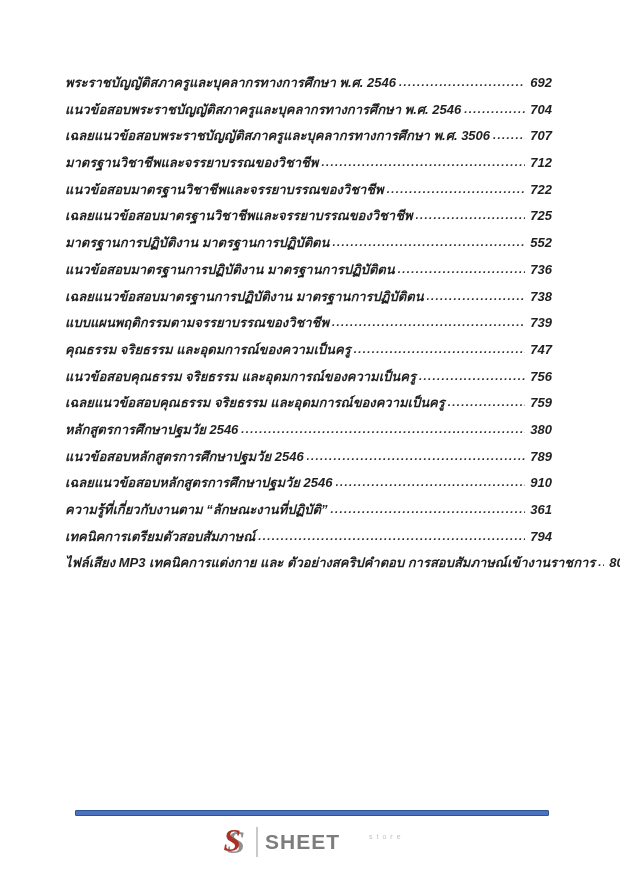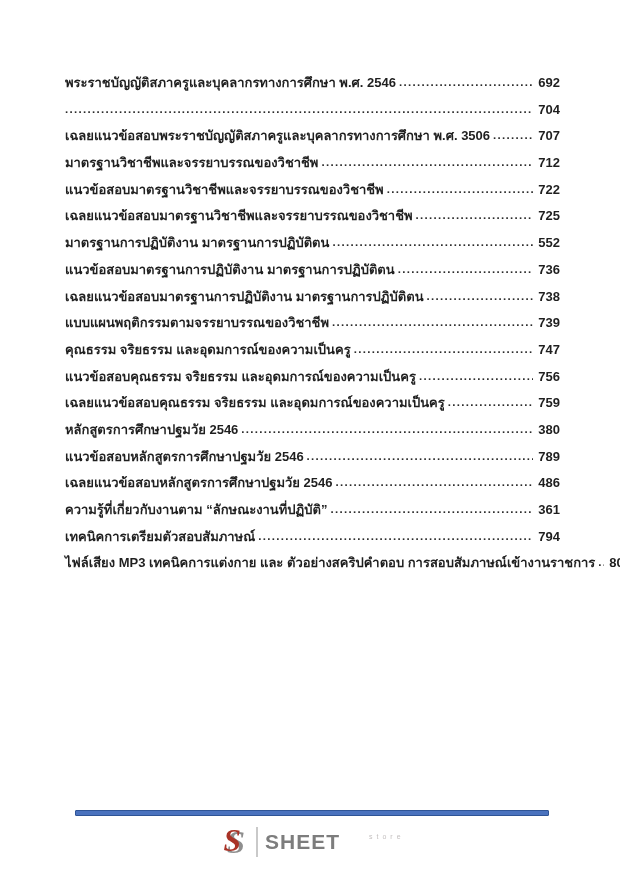--- a/index.html
+++ b/index.html
@@ -15,22 +15,23 @@
     overflow: hidden;
   }
   .page {
     position: absolute;
     inset: 0;
     background: #ffffff;
   }
   .toc {
     position: absolute;
     left: 65px;
-    right: 60px;
+    right: 68px;
     top: 70px;
+    font-style: italic;
   }
   .toc-row {
     display: flex;
     align-items: baseline;
     height: 26.7px;
     font-size: 13px;
     font-weight: 600;
     color: #1f1f1f;
     line-height: 26.7px;
   }
@@ -112,20 +113,21 @@
 
 <div class="page">
 
   <div class="toc">
     <div class="toc-row">
         <span class="toc-title">พระราชบัญญัติสภาครูและบุคลากรทางการศึกษา พ.ศ. 2546</span>
         <span class="toc-leader">............................................................................................................................................................................................................................................................................................................</span>
         <span class="toc-page">692</span>
       </div>
     <div class="toc-row">
+        <span class="toc-title">แนวข้อสอบพระราชบัญญัติสภาครูและบุคลากรทางการศึกษา พ.ศ. 2546</span>
         <span class="toc-leader">............................................................................................................................................................................................................................................................................................................</span>
         <span class="toc-page">704</span>
       </div>
     <div class="toc-row">
         <span class="toc-title">เฉลยแนวข้อสอบพระราชบัญญัติสภาครูและบุคลากรทางการศึกษา พ.ศ. 3506</span>
         <span class="toc-leader">............................................................................................................................................................................................................................................................................................................</span>
         <span class="toc-page">707</span>
       </div>
     <div class="toc-row">
         <span class="toc-title">มาตรฐานวิชาชีพและจรรยาบรรณของวิชาชีพ</span>
@@ -183,21 +185,21 @@
         <span class="toc-page">380</span>
       </div>
     <div class="toc-row">
         <span class="toc-title">แนวข้อสอบหลักสูตรการศึกษาปฐมวัย 2546</span>
         <span class="toc-leader">............................................................................................................................................................................................................................................................................................................</span>
         <span class="toc-page">789</span>
       </div>
     <div class="toc-row">
         <span class="toc-title">เฉลยแนวข้อสอบหลักสูตรการศึกษาปฐมวัย 2546</span>
         <span class="toc-leader">............................................................................................................................................................................................................................................................................................................</span>
-        <span class="toc-page">486</span>
+        <span class="toc-page">910</span>
       </div>
     <div class="toc-row">
         <span class="toc-title">ความรู้ที่เกี่ยวกับงานตาม “ลักษณะงานที่ปฏิบัติ”</span>
         <span class="toc-leader">............................................................................................................................................................................................................................................................................................................</span>
         <span class="toc-page">361</span>
       </div>
     <div class="toc-row">
         <span class="toc-title">เทคนิคการเตรียมตัวสอบสัมภาษณ์</span>
         <span class="toc-leader">............................................................................................................................................................................................................................................................................................................</span>
         <span class="toc-page">794</span>

